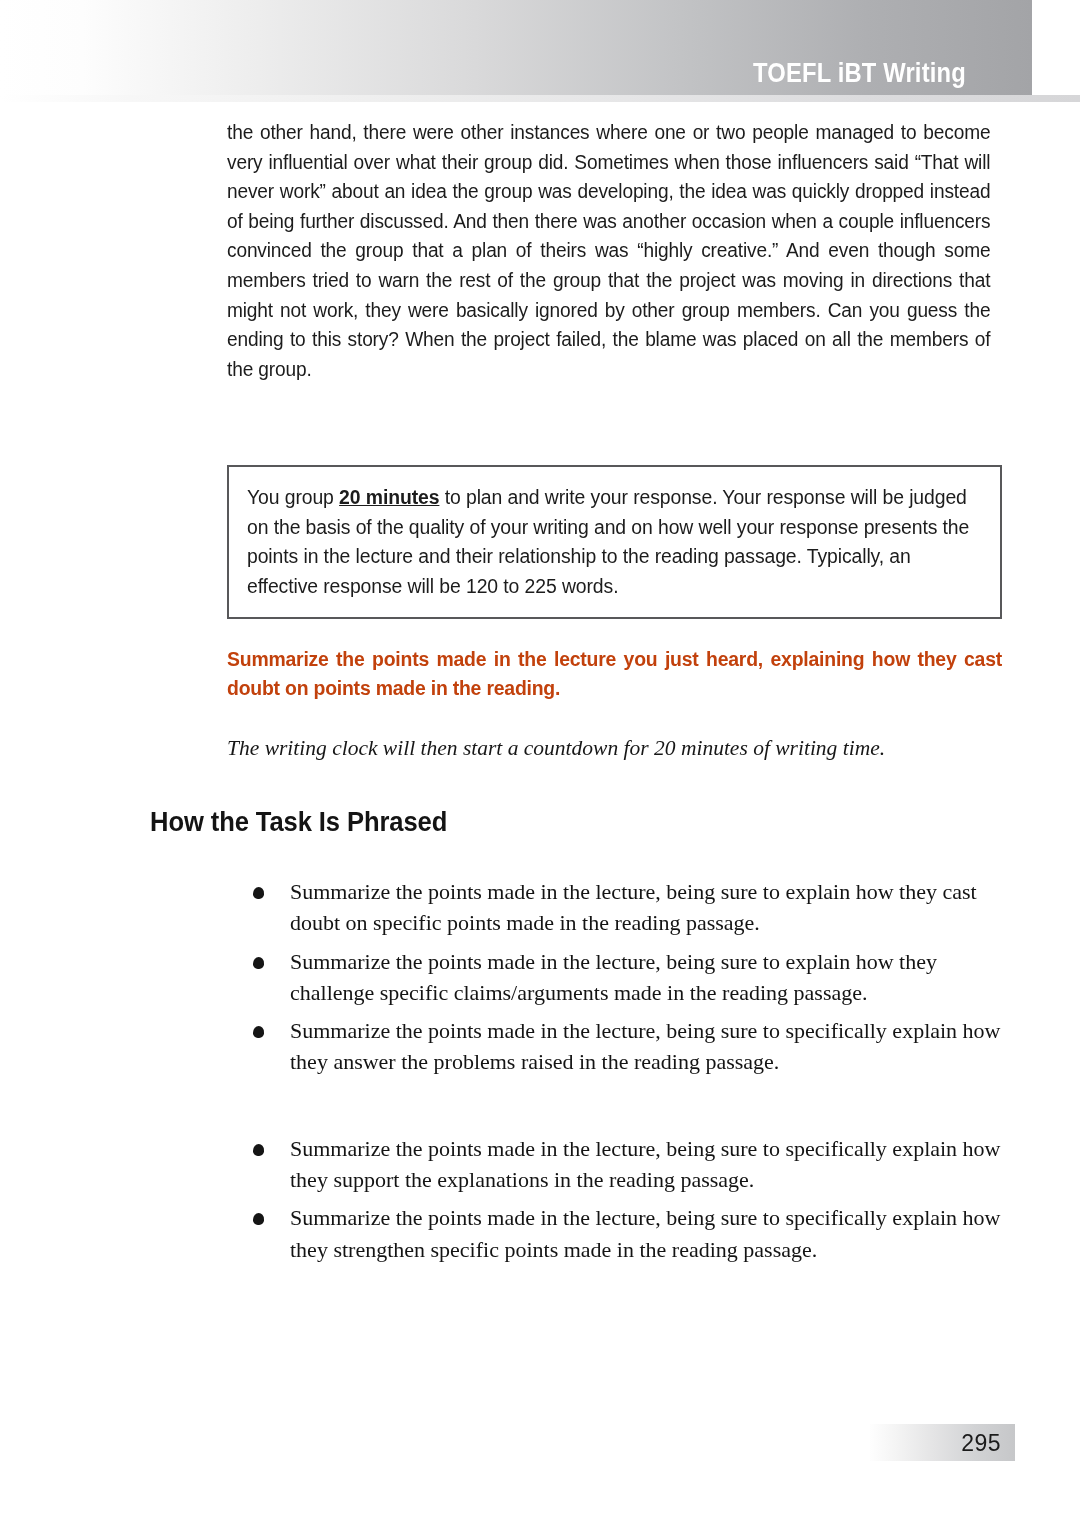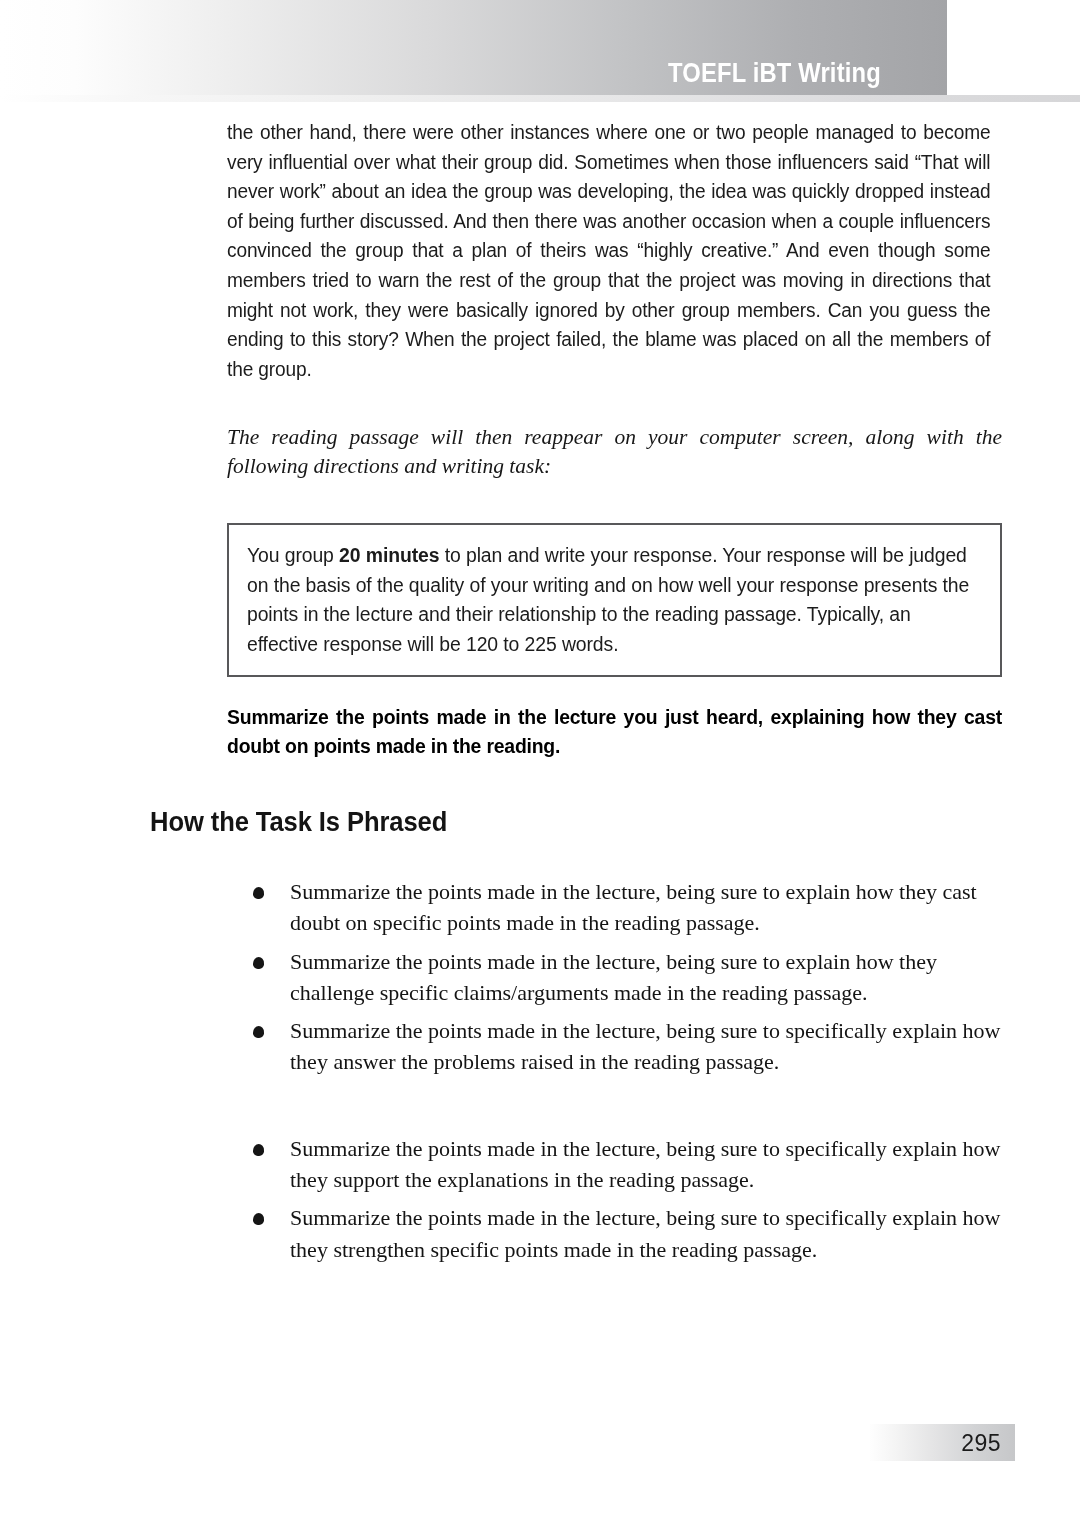--- a/index.html
+++ b/index.html
@@ -14,31 +14,30 @@
     color: #1a1a1a;
     position: relative;
     overflow: hidden;
   }
 
   
   .page-header {
     position: absolute;
     left: 0;
     top: 0;
-    width: 916px;
+    width: 1032px;
     height: 95px;
     background: linear-gradient(to right,
         #ffffff 0%,
         #fdfdfd 8%,
         #eeeeee 24%,
         #d9d9da 46%,
         #c2c3c5 66%,
         #aeafb2 84%,
         #a3a4a7 100%);
-    padding-left: 31px;
   }
   .page-header-underline {
     position: absolute;
     left: 0;
     top: 95px;
     width: 1080px;
     height: 7px;
     background: linear-gradient(to right,
         #ffffff 0%,
         #f7f7f7 12%,
@@ -107,28 +106,28 @@
     width: 775px;
   }
   .directions-text {
     font-family: "Liberation Sans", sans-serif;
     font-size: 19.4px;
     line-height: 29.5px;
     color: #1c1c1c;
     margin: 0;
     letter-spacing: -0.1px;
   }
-  .directions-text b { font-weight: bold; }
+  .directions-text b { font-weight: bold; text-decoration: underline; }
 
   .bold-task {
     font-family: "Liberation Sans", sans-serif;
     font-weight: bold;
     font-size: 19.4px;
     line-height: 28.5px;
-    color: #000000;
+    color: #c2410c;
     margin: 0;
     text-align: justify;
     letter-spacing: -0.2px;
   }
 
   
   .section-heading {
     position: absolute;
     left: 150px;
     top: 806px;
@@ -216,34 +215,34 @@
   <div class="header-title">TOEFL iBT Writing</div>
 </div>
 <div class="page-header-underline"></div>
 
 <div class="content">
 
   <p class="sans-para">the other hand, there were other instances where one or two people managed to become very influential over what their group did. Sometimes when those influencers said “That will never work” about an idea the group was developing, the idea was quickly dropped instead of being further discussed. And then there was another occasion when a couple influencers convinced the group that a plan of theirs was “highly creative.” And even though some members tried to warn the rest of the group that the project was moving in directions that might not work, they were basically ignored by other group members. Can you guess the ending to this story? When the project failed, the blame was placed on all the members of the group.</p>
 
   <div class="spacer-1"></div>
 
-  <p class="italic-note">The reading passage will then reappear on your computer screen, along with the following directions and writing task:</p>
 
   <div class="spacer-2"></div>
 
   <div class="directions-box">
     <p class="directions-text"><span>You group </span><b>20 minutes</b><span> to plan and write your response. Your response will be judged on the basis of the quality of your writing and on how well your response presents the points in the lecture and their relationship to the reading passage. Typically, an effective response will be 120 to 225 words.</span></p>
   </div>
 
   <div class="spacer-3"></div>
 
   <p class="bold-task">Summarize the points made in the lecture you just heard, explaining how they cast doubt on points made in the reading.</p>
 
   <div class="spacer-4"></div>
 
+  <p class="italic-note single">The writing clock will then start a countdown for 20 minutes of writing time.</p>
 </div>
 
 <div class="section-heading">How the Task Is Phrased</div>
 
 <div class="serif-section">
 
 
   <div class="list-gap"></div>
 
   <ul class="bullets">

